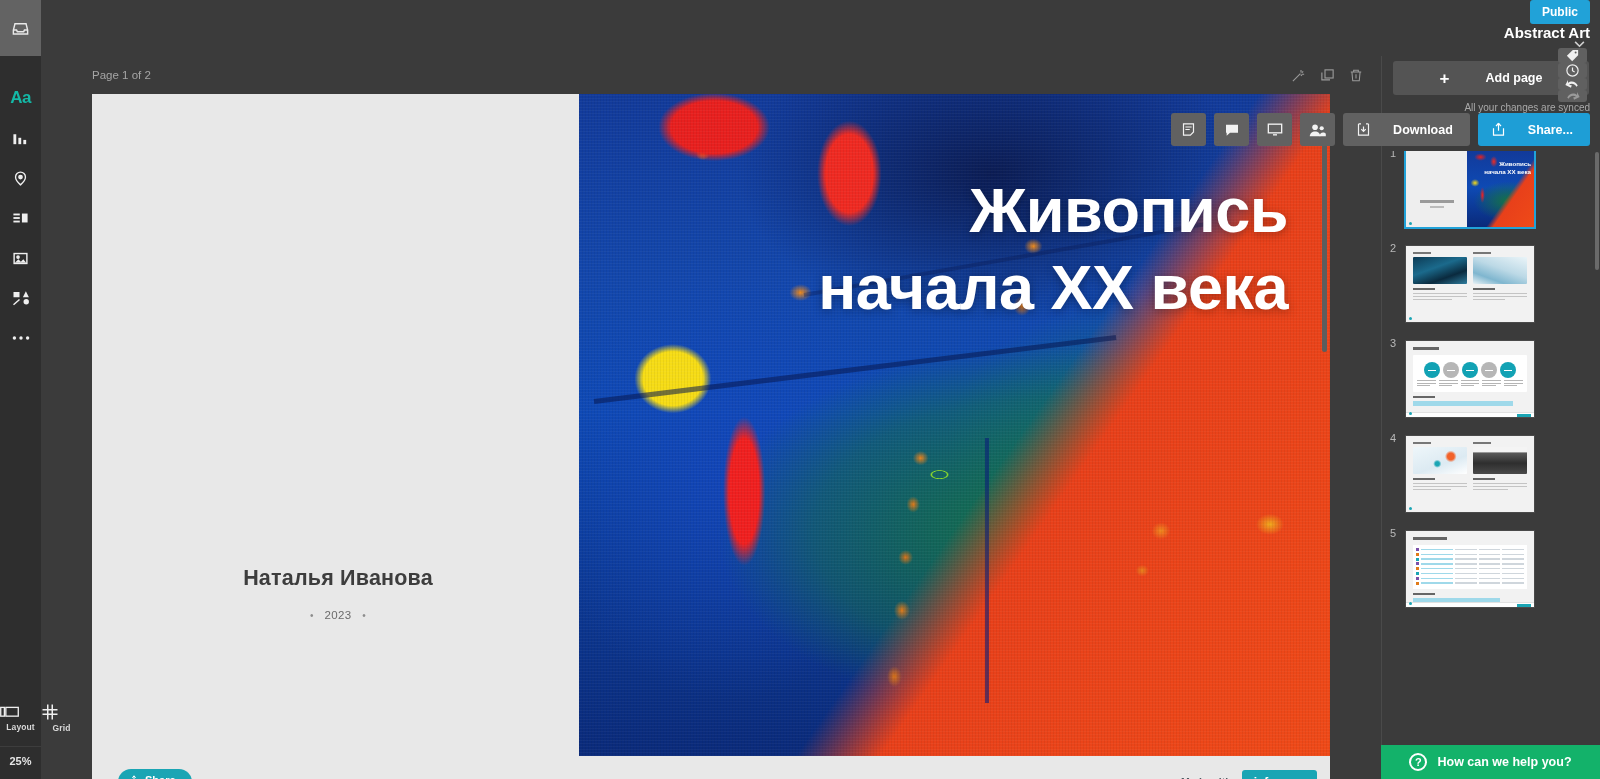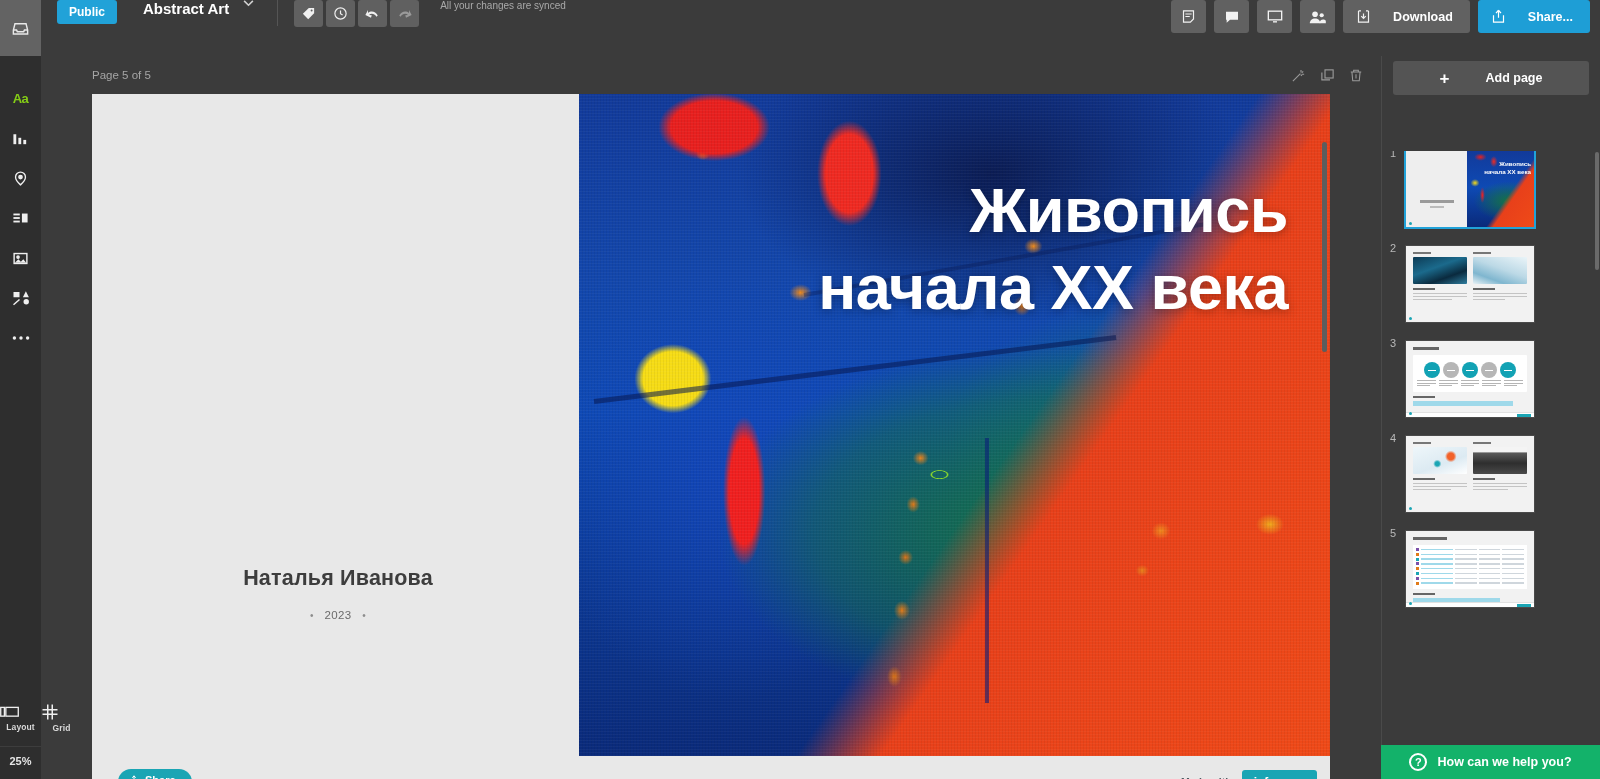--- a/index.html
+++ b/index.html
@@ -21,37 +21,38 @@
   .rail-top {
     width: 41px; height: 56px; background: #636363;
     display: flex; align-items: center; justify-content: center;
   }
   .rail-items { padding-top: 22px; display: flex; flex-direction: column; align-items: center; }
   .rail-btn {
     width: 41px; height: 40px;
     display: flex; align-items: center; justify-content: center;
     cursor: pointer; color: #f0f0f0;
   }
-  .rail-btn .aa { font-size: 13px; font-weight: 700; letter-spacing: -.5px; color:#84cc16; }
+  .rail-btn .aa { font-size: 17px; font-weight: 700; letter-spacing: -.5px; color:#14b8a6; }
   .rail-spacer { flex: 1; }
   .rail-bottom { padding-bottom: 6px; display: flex; align-items: center; }
   .rail-tool {
     width: 41px; padding: 6px 0 7px; text-align: center; cursor: pointer;
   }
   .rail-tool .lbl { font-size: 8.5px; color: #d8d8d8; margin-top: 2px; font-weight: 700; letter-spacing:.1px;}
   .rail-zoom {
     width: 41px; text-align: center; font-size: 11px; color: #e6e6e6;
     padding: 8px 0 12px; border-top: 1px solid #3d3d3d; cursor: pointer; font-weight:600;
   }
 
   
   .topbar {
     position: absolute; left: 41px; top: 0; right: 0; height: 56px;
-    background: #3b3b3b; display: flex; align-items: flex-start; padding: 0 10px 0 16px;
+    background: #3b3b3b; display: flex; align-items: flex-end; padding: 0 10px 0 16px;
     z-index: 15;
+    flex-direction: column;
   }
   .pill-public {
     background: #21a2d8; color: #fff; font-size: 12px; font-weight: 700;
     padding: 5px 12px; border-radius: 3px; cursor: pointer; line-height: 1.2;
   }
   .doc-title {
     color: #fff; font-size: 15px; font-weight: 700; margin-left: 26px; cursor: text;
   }
   .title-caret {
     margin-left: 14px; color: #cfcfcf; font-size: 12px; cursor: pointer;
@@ -492,21 +493,21 @@
               <path d="M12 2v12M12 2L8 6.6M12 2l4 4.6"></path>
           </svg>
         </span>
         <span class="txt">Share...</span>
       </div>
     </div>
   </div>
 
   <div class="canvas-area">
     <div class="canvas-head">
-      <div class="page-label">Page 5 of 5</div>
+      <div class="page-label">Page 1 of 2</div>
       <div class="canvas-head-icons">
         <span class="ch-icon">
           <svg width="15" height="15" viewBox="0 0 24 24" fill="none" stroke="currentColor" stroke-width="1.8">
             <path d="M3 21L15 9"></path>
               <path d="M16 3v4M19.5 5.5l-2 2M21 10h-4"></path>
               <path d="M17.5 12.5l-2-2"></path>
           </svg>
         </span>
         <span class="ch-icon">
           <svg width="15" height="15" viewBox="0 0 24 24" fill="none" stroke="currentColor" stroke-width="1.8">

